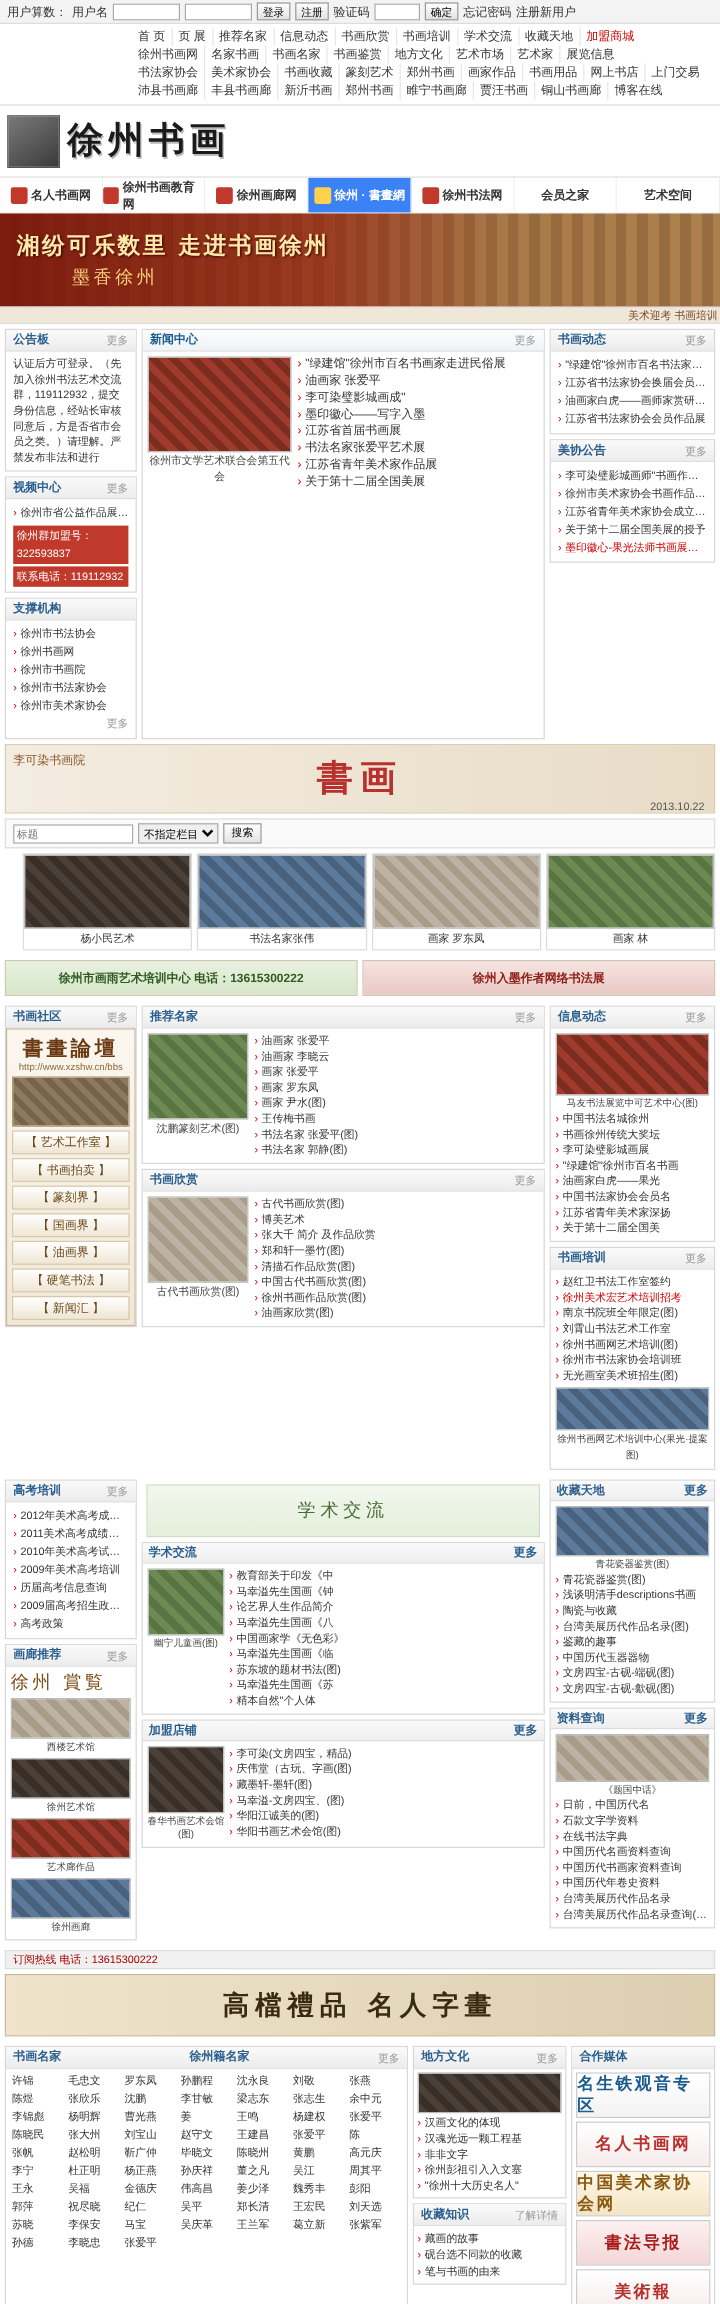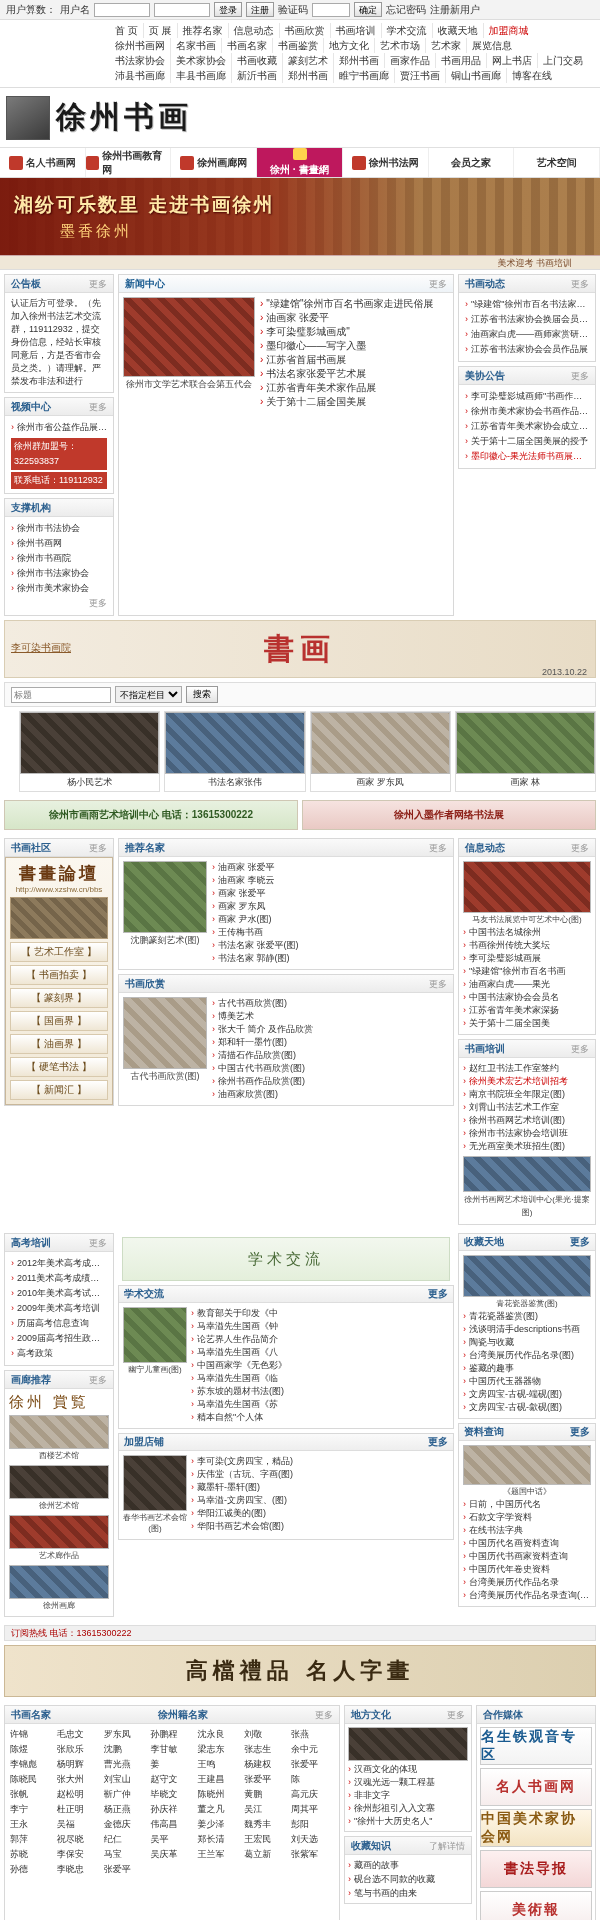--- a/index.html
+++ b/index.html
@@ -73,21 +73,21 @@
     display: flex; height: 30px; align-items: stretch;
     border-bottom: 1px solid #ddd;
   }
   .p-cell {
     flex: 1; display: flex; align-items: center; justify-content: center;
     font-size: 10px; font-weight: bold; gap: 3px;
     border-right: 1px solid #eee;
     background: #fff;
   }
   .p-cell .sq { width: 14px; height: 14px; background: #c0392b; border-radius: 2px; }
-  .p-cell.dark { background: #be185d; color: #fff; flex-direction: column; }
+  .p-cell.dark { background: #3b82f6; color: #fff; }
   .p-cell.dark .sq { background: #ffd24d; }
 
   
   .hero {
     height: 78px;
     background:
       linear-gradient(90deg, rgba(120,20,10,.92) 0%, rgba(150,40,20,.75) 45%, rgba(170,120,70,.35) 70%, rgba(190,150,95,.2) 100%),
       repeating-linear-gradient(90deg,#a87b4a 0 9px,#8d6238 9px 18px);
     position: relative;
     border-bottom: 1px solid #caa;
@@ -98,21 +98,21 @@
     font-size: 19px; font-weight: bold; color: #ffe9a8;
     letter-spacing: 2px; text-shadow: 1px 1px 2px #400;
   }
   .hero .t2 {
     position: absolute; left: 60px; top: 44px;
     font-family: "DejaVu Serif", serif;
     font-size: 15px; color: #ffd27a; letter-spacing: 3px;
   }
   .hero-footer {
     height: 14px; background: #efe7d8; border-bottom: 1px solid #ddd;
-    font-size: 9px; color: #7a4a2a; text-align: right; padding-right: 28px; line-height: 14px;
+    font-size: 9px; color: #7a4a2a; text-align: right; padding-right: 2px; line-height: 14px;
   }
 
   
   .row { display: flex; gap: 4px; padding: 4px; }
   .panel { border: 1px solid #d8d8d8; background: #fff; }
   .panel-hd {
     height: 18px; line-height: 18px;
     background: linear-gradient(#fafafa,#ececec);
     border-bottom: 1px solid #ddd;
     padding: 0 6px;
@@ -150,21 +150,21 @@
     height: 58px; margin: 0 4px 4px 4px;
     background: linear-gradient(90deg,#f3ece0,#e8dcc6);
     border: 1px solid #d9cdb4;
     position: relative; overflow: hidden;
   }
   .bigbanner .bb-txt {
     position: absolute; left: 50%; top: 50%; transform: translate(-50%,-50%);
     font-family: "DejaVu Serif", serif; font-size: 30px; font-weight: bold;
     color: #b8312f; letter-spacing: 6px;
   }
-  .bigbanner .bb-l { position: absolute; left: 6px; top: 20px; font-size: 10px; color: #8a5a2a; text-decoration: underline; }
+  .bigbanner .bb-l { position: absolute; left: 6px; top: 6px; font-size: 10px; color: #8a5a2a; }
   .bigbanner .bb-r { position: absolute; right: 8px; bottom: 0; font-size: 9px; color: #555; }
 
   
   .searchstrip {
     margin: 0 4px 4px 4px; border: 1px solid #ddd; background: #fafafa;
     display: flex; align-items: center; gap: 4px; padding: 3px 6px;
   }
   .searchstrip input[type=text] { height: 16px; width: 100px; font-size: 9px; border: 1px solid #aaa; }
   .searchstrip select { height: 17px; font-size: 9px; border: 1px solid #aaa; }
   .searchstrip button {
@@ -394,21 +394,21 @@
         </div>
       </div>
     </div>
 
     <div class="c-mid panel">
       <div class="panel-hd newsbox-hd">
         <span>新闻中心</span>
         <span class="more">更多</span>
       </div>
       <div style="display:flex;gap:5px;padding:4px">
-        <div style="width:132px">
+        <div style="width:120px">
           <div class="photo p-red" style="height:80px"></div>
           <div class="cap">徐州市文学艺术联合会第五代会</div>
         </div>
         <div style="flex:1;font-size:10px;line-height:14px">
           <a class="lk">"绿建馆"徐州市百名书画家走进民俗展</a>
           <a class="lk">油画家 张爱平</a>
           <a class="lk">李可染璧影城画成"</a>
           <a class="lk">墨印徽心——写字入墨</a>
           <a class="lk">江苏省首届书画展</a>
           <a class="lk">书法名家张爱平艺术展</a>

